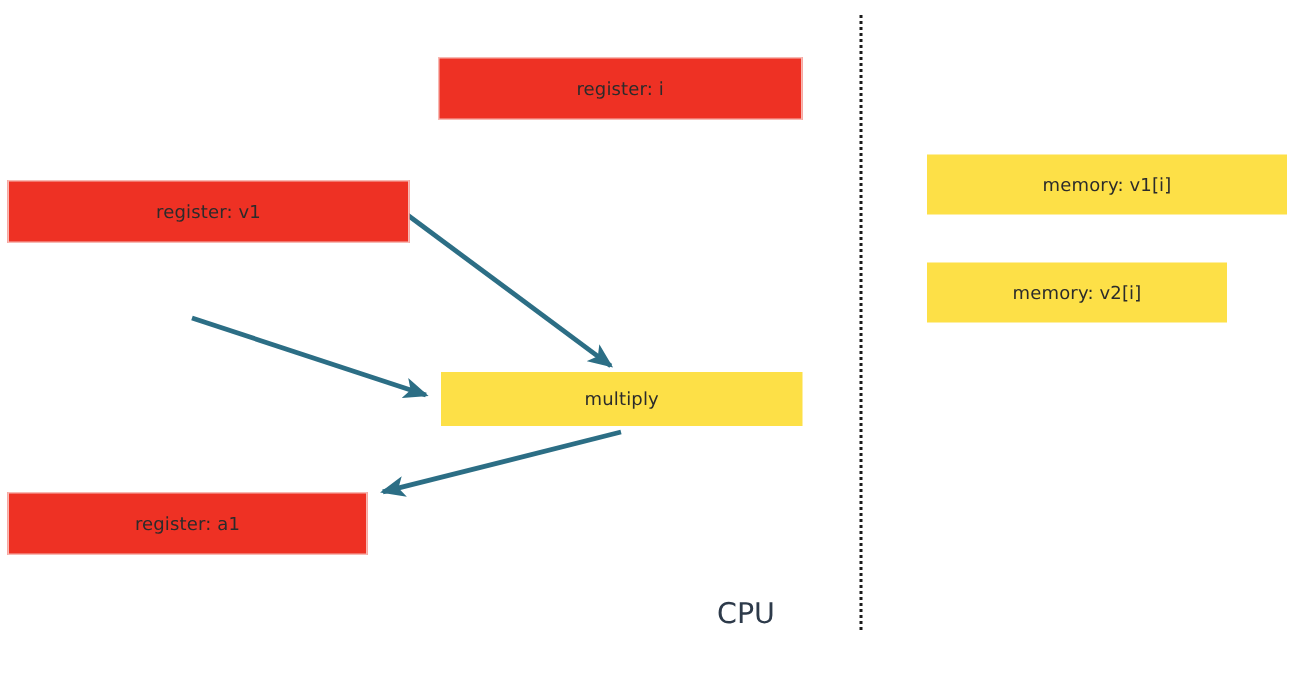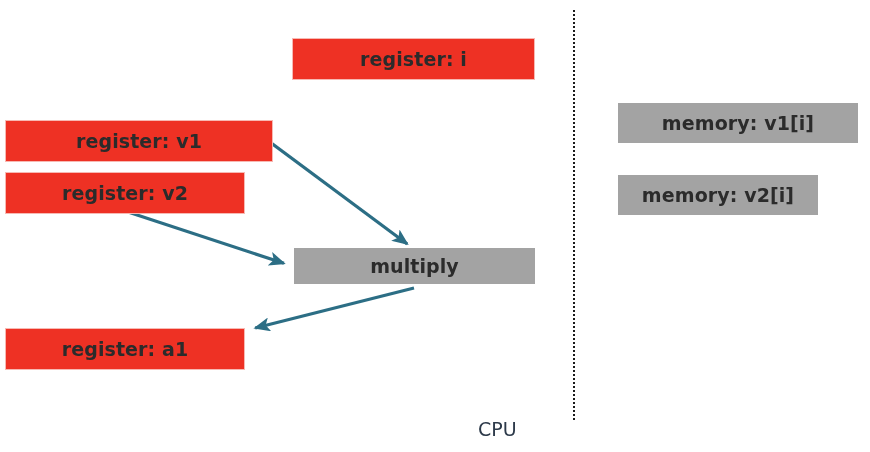--- a/index.html
+++ b/index.html
@@ -14,33 +14,33 @@
     background: #ffffff;
     overflow: hidden;
     font-family: "DejaVu Sans", "Liberation Sans", sans-serif;
   }
   .node {
     position: absolute;
     box-sizing: border-box;
     display: flex;
     align-items: center;
     justify-content: center;
-    font-weight: bold;
-    font-size: 19px;
+    font-weight: normal;
+    font-size: 12px;
     color: #2b2b2b;
     letter-spacing: 0.1px;
     white-space: nowrap;
   }
   .node.register {
     background: #ee3124;
     border: 1px solid #f7b9b3;
   }
   .node.memory,
   .node.op {
-    background: #a3a3a3;
+    background: #fde047;
     border: none;
     text-align: right;
   }
   .section-label {
     position: absolute;
     font-size: 19px;
     font-weight: normal;
     color: #2d3a4a;
     white-space: nowrap;
   }
@@ -80,38 +80,35 @@
   </svg>
 
   <div class="node register" style="left: 292px; top: 38px; width: 243px; height: 42px;">
     <span>register: i</span>
   </div>
 
   <div class="node register" style="left: 5px; top: 120px; width: 268px; height: 42px;">
     <span>register: v1</span>
   </div>
 
-  <div class="node register" style="left: 5px; top: 172px; width: 240px; height: 42px;">
-    <span>register: v2</span>
-  </div>
 
   <div class="node op" style="left: 294px; top: 248px; width: 241px; height: 36px;">
     <span>multiply</span>
   </div>
 
   <div class="node register" style="left: 5px; top: 328px; width: 240px; height: 42px;">
     <span>register: a1</span>
   </div>
 
   <div class="node memory" style="left: 618px; top: 103px; width: 240px; height: 40px;">
     <span>memory: v1[i]</span>
   </div>
 
   <div class="node memory" style="left: 618px; top: 175px; width: 200px; height: 40px;">
     <span>memory: v2[i]</span>
   </div>
 
   <div id="divider" style="left: 573px; top: 10px; height: 410px;"></div>
 
-  <div class="section-label" id="label-cpu" style="left: 478px; top: 398px; margin-top: 20px;">CPU</div>
+  <div class="section-label" id="label-cpu" style="left: 478px; top: 398px;">CPU</div>
 
 
 </div>
 
 </body></html>

